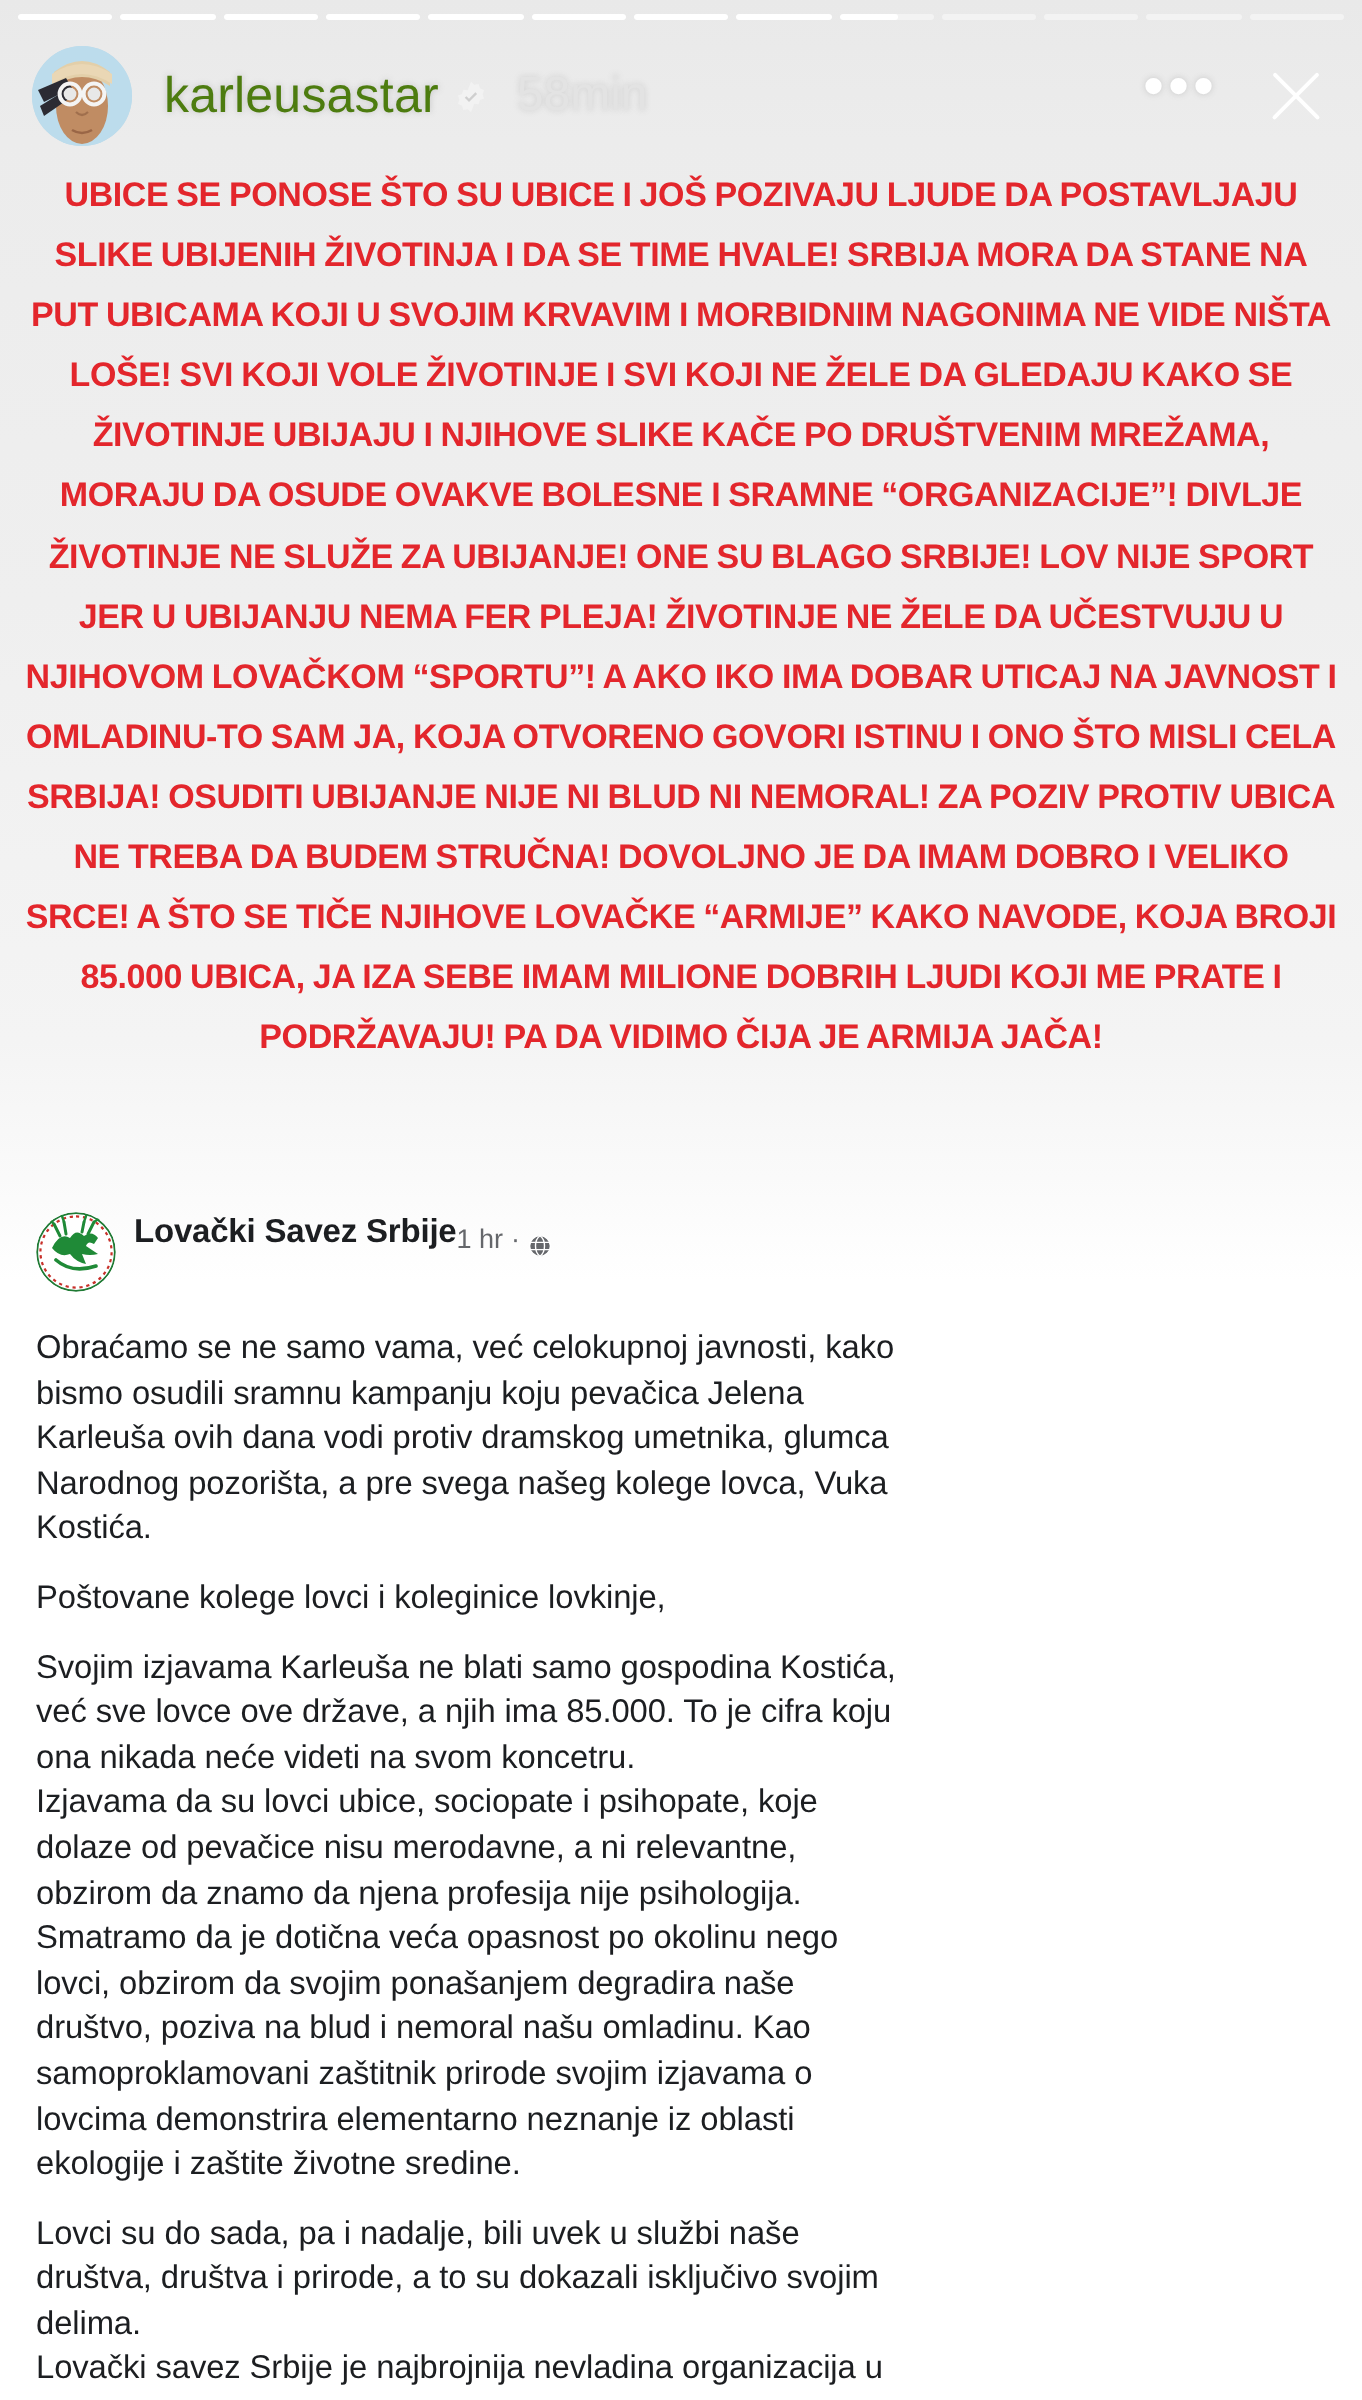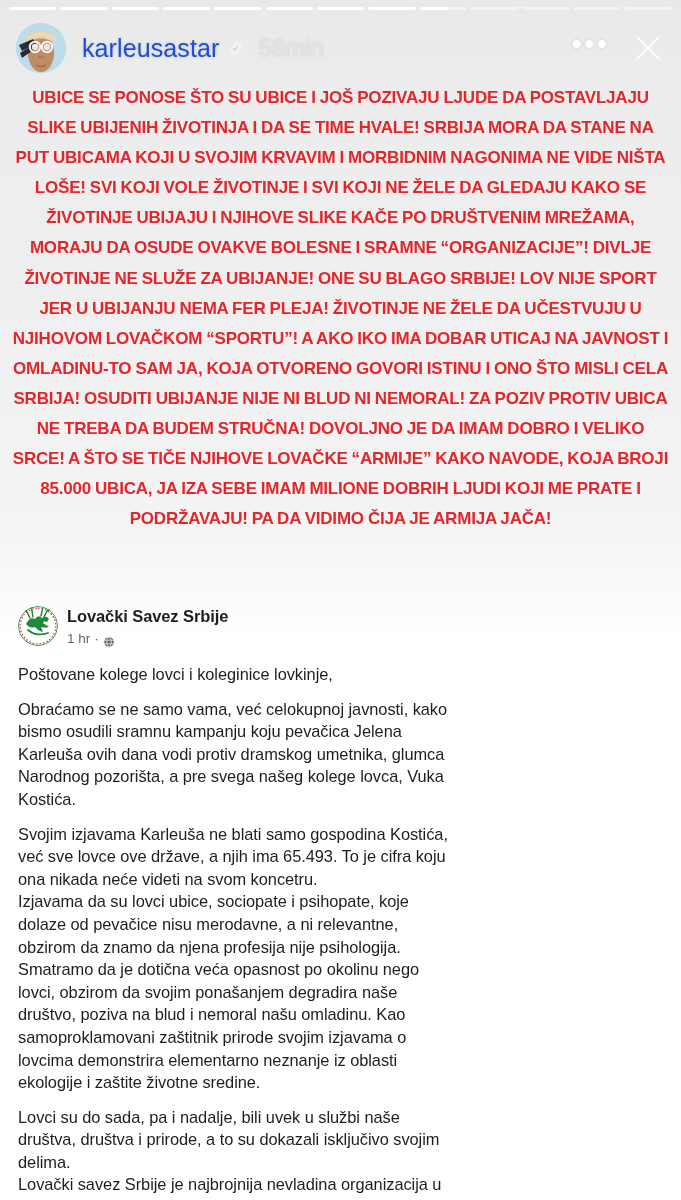--- a/index.html
+++ b/index.html
@@ -80,21 +80,21 @@
     border-radius: 50%;
     overflow: hidden;
     flex: 0 0 50px;
     background: #bcd9e8;
     position: relative;
   }
   .avatar svg { display: block; width: 100%; height: 100%; }
 
   .username {
     margin-left: 16px;
-    color: #1d4ed8;
+    color: #4d7c0f;
     font-size: 25px;
     font-weight: 400;
     letter-spacing: 0.1px;
     text-shadow: 0 0 3px rgba(120,120,120,0.35);
     white-space: nowrap;
   }
 
   .verified {
     margin-left: 8px;
     width: 17px;
@@ -188,21 +188,21 @@
     border-radius: 50%;
     background: #ffffff;
     overflow: hidden;
     position: relative;
   }
   .fb-logo svg { display: block; width: 100%; height: 100%; }
 
   .fb-meta {
     margin-left: 9px;
     display: flex;
-    flex-direction: column;
+    flex-direction: row;
     justify-content: flex-start;
     padding-top: 1px;
   }
   .fb-page-name {
     font-size: 16.5px;
     font-weight: 700;
     color: #1c1e21;
     line-height: 19px;
     letter-spacing: -0.1px;
   }
@@ -347,23 +347,23 @@
               <circle cx="6" cy="6" r="5.2" fill="#65676b"></circle>
               <path d="M6 0.9 C3 3 3 9 6 11.1 M6 0.9 C9 3 9 9 6 11.1 M1 4.2 H11 M1 7.8 H11" stroke="#ffffff" stroke-width="0.7" fill="none"></path>
               <circle cx="6" cy="6" r="5.2" fill="none" stroke="#ffffff" stroke-width="0.7"></circle>
             </svg>
           </span>
         </div>
       </div>
     </div>
 
     <div class="fb-body">
+      <p>Obraćamo se ne samo vama, već celokupnoj javnosti, kako bismo osudili sramnu kampanju koju pevačica Jelena Karleuša ovih dana vodi protiv dramskog umetnika, glumca Narodnog pozorišta, a pre svega našeg kolege lovca, Vuka Kostića.</p>
       <p>Poštovane kolege lovci i koleginice lovkinje,</p>
-      <p>Obraćamo se ne samo vama, već celokupnoj javnosti, kako bismo osudili sramnu kampanju koju pevačica Jelena Karleuša ovih dana vodi protiv dramskog umetnika, glumca Narodnog pozorišta, a pre svega našeg kolege lovca, Vuka Kostića.</p>
-      <p class="tight">Svojim izjavama Karleuša ne blati samo gospodina Kostića, već sve lovce ove države, a njih ima 65.493. To je cifra koju ona nikada neće videti na svom koncetru.</p>
+      <p class="tight">Svojim izjavama Karleuša ne blati samo gospodina Kostića, već sve lovce ove države, a njih ima 85.000. To je cifra koju ona nikada neće videti na svom koncetru.</p>
       <p>Izjavama da su lovci ubice, sociopate i psihopate, koje dolaze od pevačice nisu merodavne, a ni relevantne, obzirom da znamo da njena profesija nije psihologija. Smatramo da je dotična veća opasnost po okolinu nego lovci, obzirom da svojim ponašanjem degradira naše društvo, poziva na blud i nemoral našu omladinu. Kao samoproklamovani zaštitnik prirode svojim izjavama o lovcima demonstrira elementarno neznanje iz oblasti ekologije i zaštite životne sredine.</p>
       <p class="tight">Lovci su do sada, pa i nadalje, bili uvek u službi naše društva, društva i prirode, a to su dokazali isključivo svojim delima.</p>
       <p>Lovački savez Srbije je najbrojnija nevladina organizacija u Republici Srbiji i svi vi, kao naši članovi, sa vašim porodicama činite veliku „armiju“ iskonskih ljubitelja prirode. Zato nećemo dozvoliti da javnost ostane uskraćena za sve ono što lovci čine za nju.</p>
 
     </div>
   </div>
 
 </div>
 
 </body></html>

